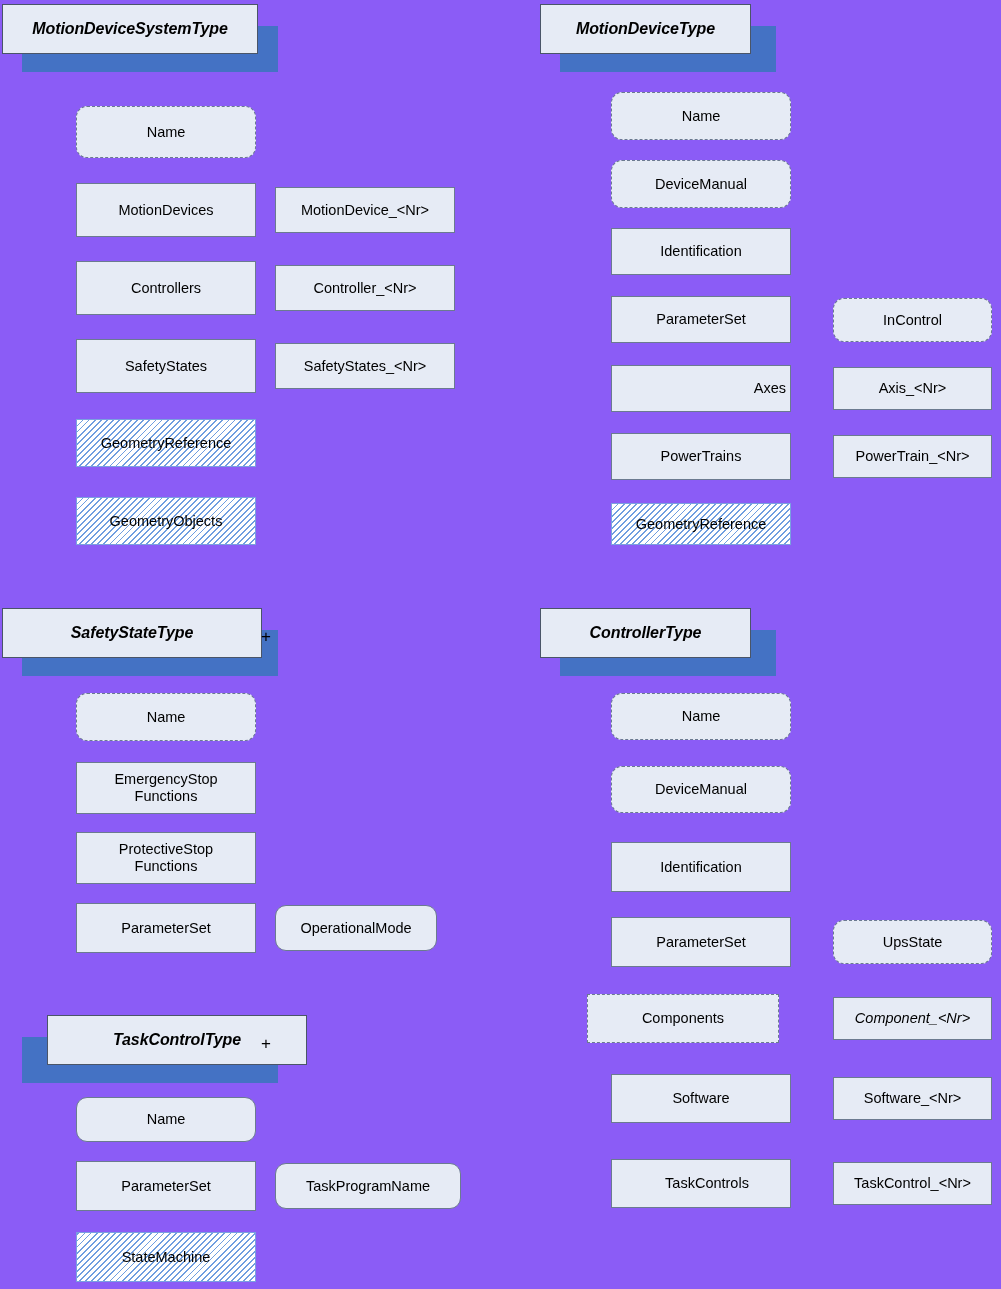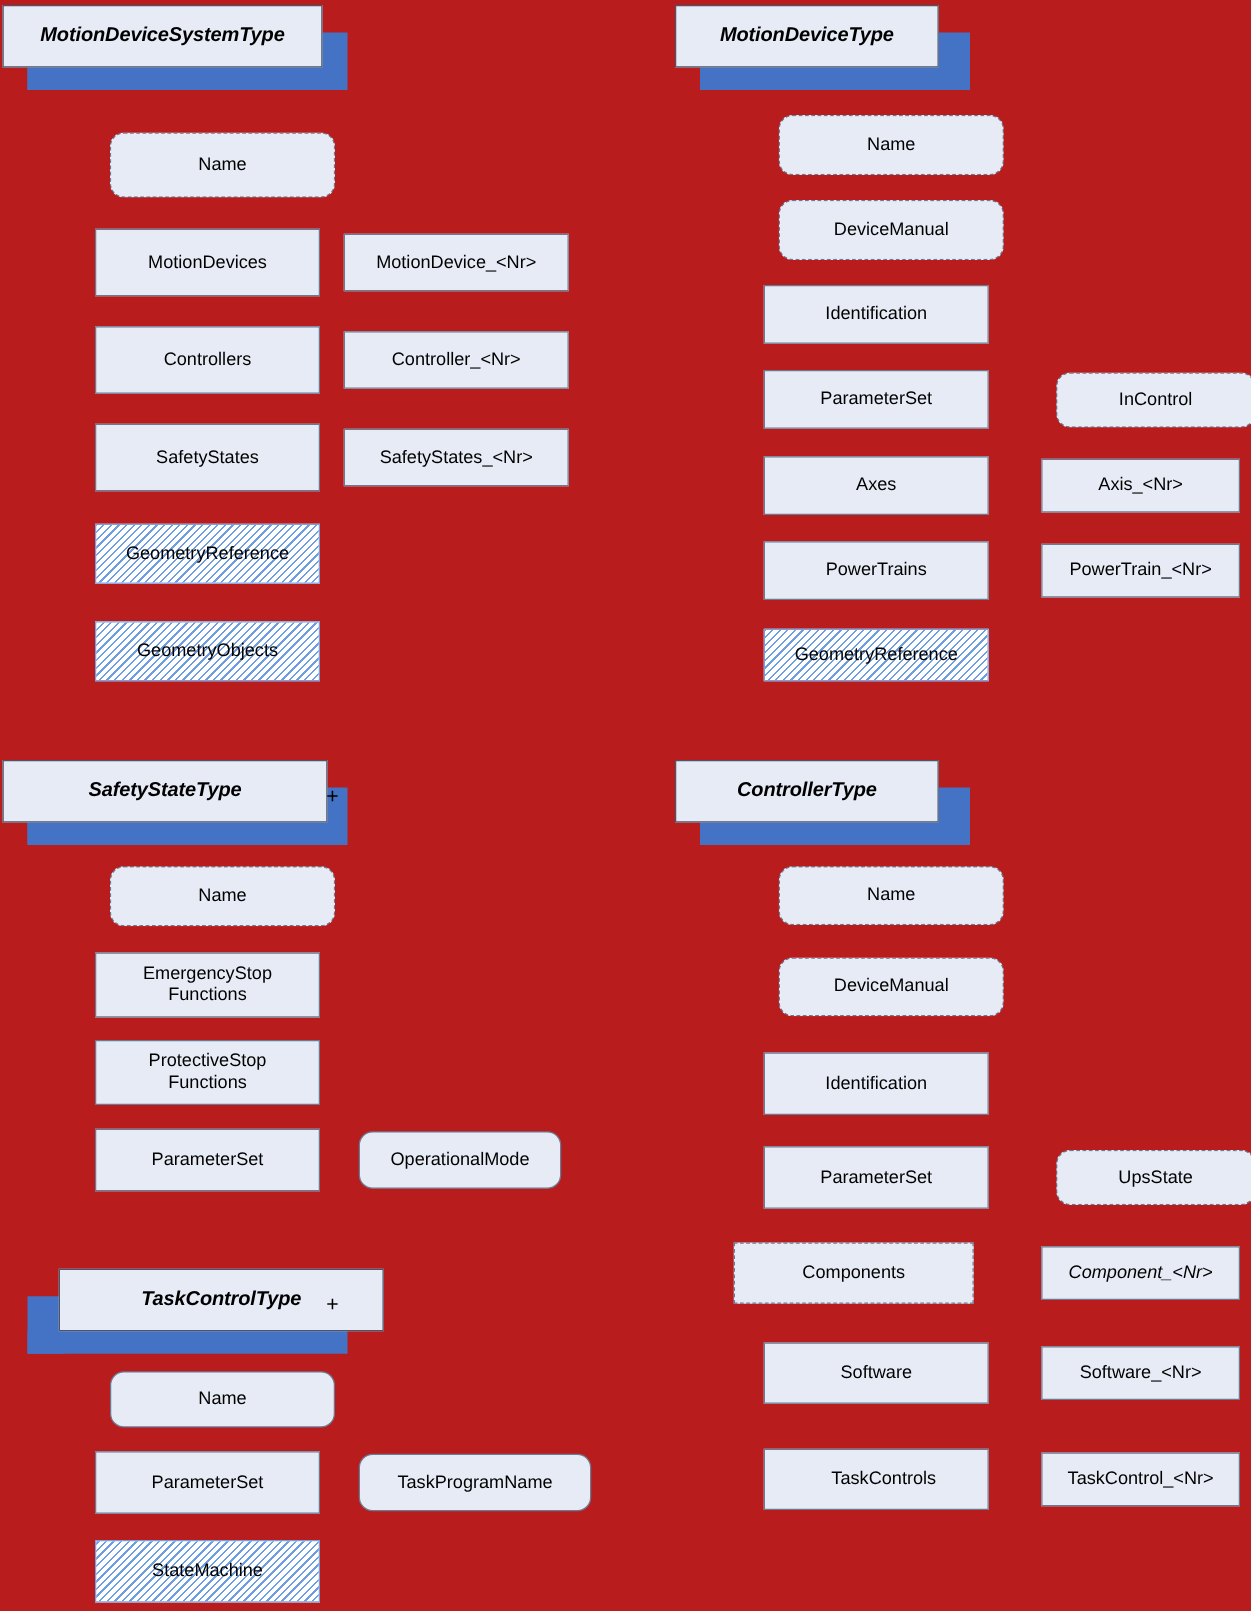--- a/index.html
+++ b/index.html
@@ -1,20 +1,20 @@
 <!DOCTYPE html>
 <html><head>
 <meta charset="utf-8">
 <style>
   html,body{margin:0;padding:0;background:#000;}
   body{
     font-family:"Liberation Sans", sans-serif;
     width:1001px;height:1289px;position:relative;overflow:hidden;
   }
-  .canvas{position:absolute;left:0;top:0;width:1001px;height:1289px;background:#b91c1c;}
+  .canvas{position:absolute;left:0;top:0;width:1001px;height:1289px;background:#8b5cf6;}
 
   
   .type-block{position:absolute;}
   .type-shadow{
     position:absolute;left:18px;top:22px;
     background:#4472c4;
   }
   .type-tab{
     position:absolute;left:0px;top:47px;width:30px;height:21px;background:#4472c4;
   }
@@ -38,21 +38,21 @@
   .node{
     position:absolute;
     background:#e6ebf5;
     border:1px solid #6b7a90;
     box-sizing:border-box;
     display:flex;align-items:center;justify-content:center;
     text-align:center;
     font-size:14.5px;color:#000;line-height:1.12;
   }
   .node.dashed{ border:1.4px dashed #6b7a90; }
-  .node.round{ border-radius:11px;margin-left:12px; }
+  .node.round{ border-radius:11px; }
   .node.hatch{
     border:1px solid #7aa0e0;
     background-color:#ffffff;
     background-image:repeating-linear-gradient(
        -45deg,
        #ffffff 0px, #ffffff 3px,
        #6f9ee0 3px, #6f9ee0 4.3px);
   }
   .node .lbl{display:block;padding:0 4px;}
   .node.two-line{line-height:1.18;}
@@ -118,21 +118,21 @@
     </div>
   <div class="node" style="left:611px;top:228px;width:180px;height:47px;">
     <span class="lbl">Identification</span>
     </div>
   <div class="node" style="left:611px;top:296px;width:180px;height:47px;">
     <span class="lbl">ParameterSet</span>
     </div>
   <div class="node dashed round" style="left:833px;top:298px;width:159px;height:44px;">
     <span class="lbl">InControl</span>
     </div>
-  <div class="node" style="left:611px;top:365px;width:180px;height:47px;">
+  <div class="node" style="left:611px;top:365px;width:180px;height:47px;justify-content:flex-end;">
     <span class="lbl">Axes</span>
     </div>
   <div class="node" style="left:833px;top:367px;width:159px;height:43px;">
     <span class="lbl">Axis_&lt;Nr&gt;</span>
     </div>
   <div class="node" style="left:611px;top:433px;width:180px;height:47px;">
     <span class="lbl">PowerTrains</span>
     </div>
   <div class="node" style="left:833px;top:435px;width:159px;height:43px;">
     <span class="lbl">PowerTrain_&lt;Nr&gt;</span>

